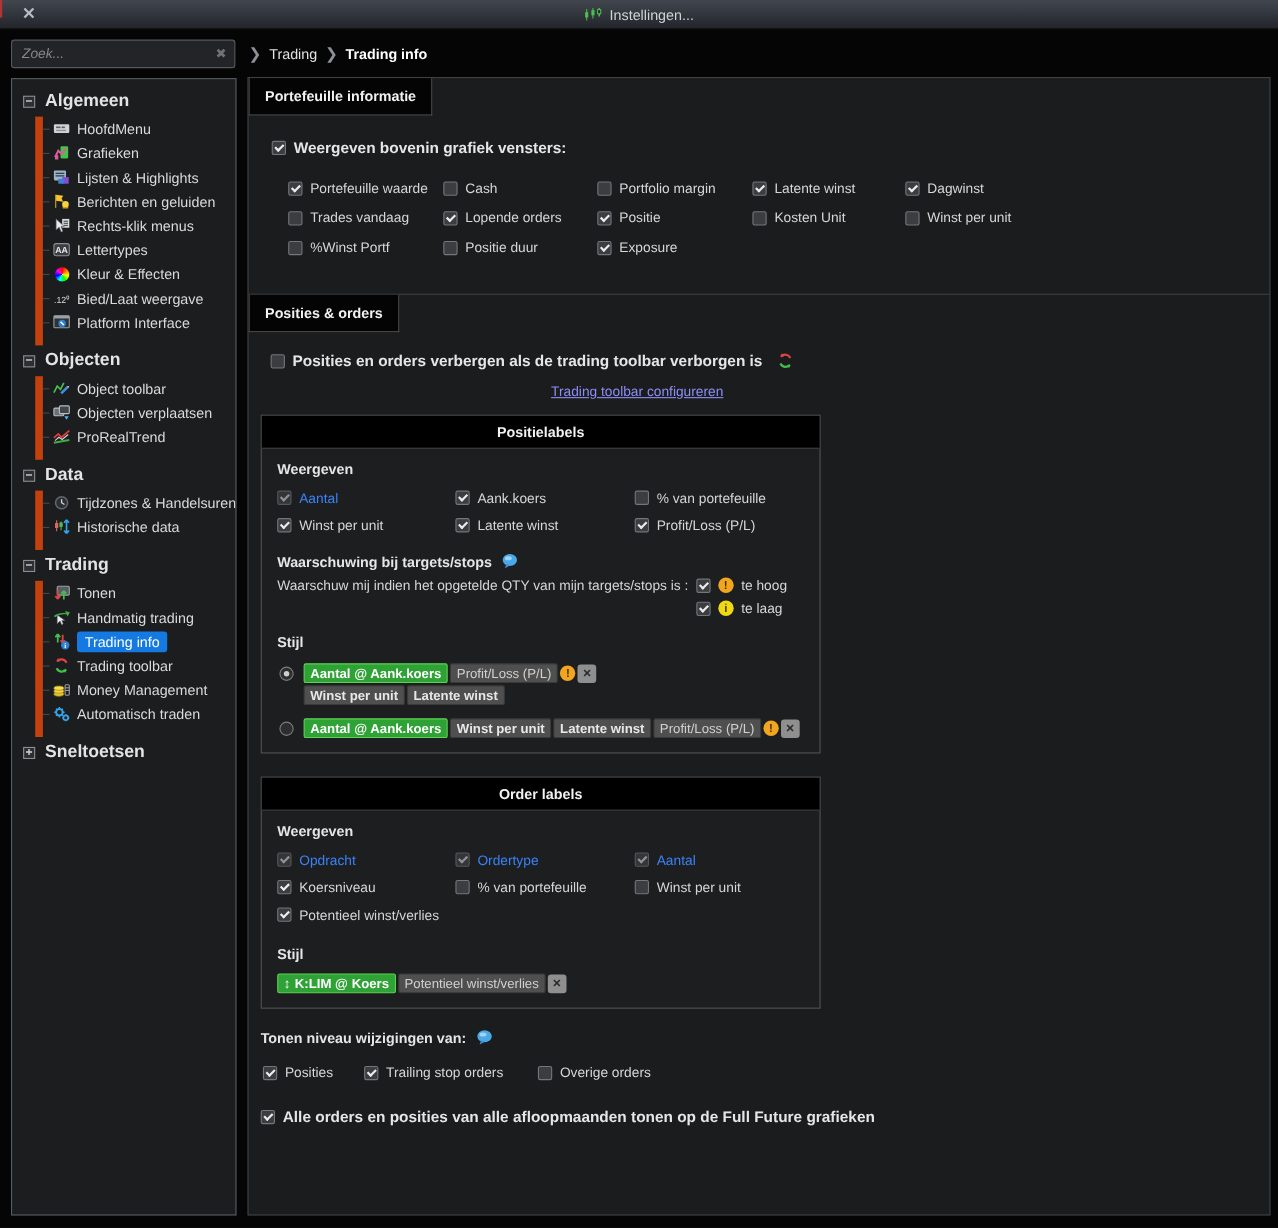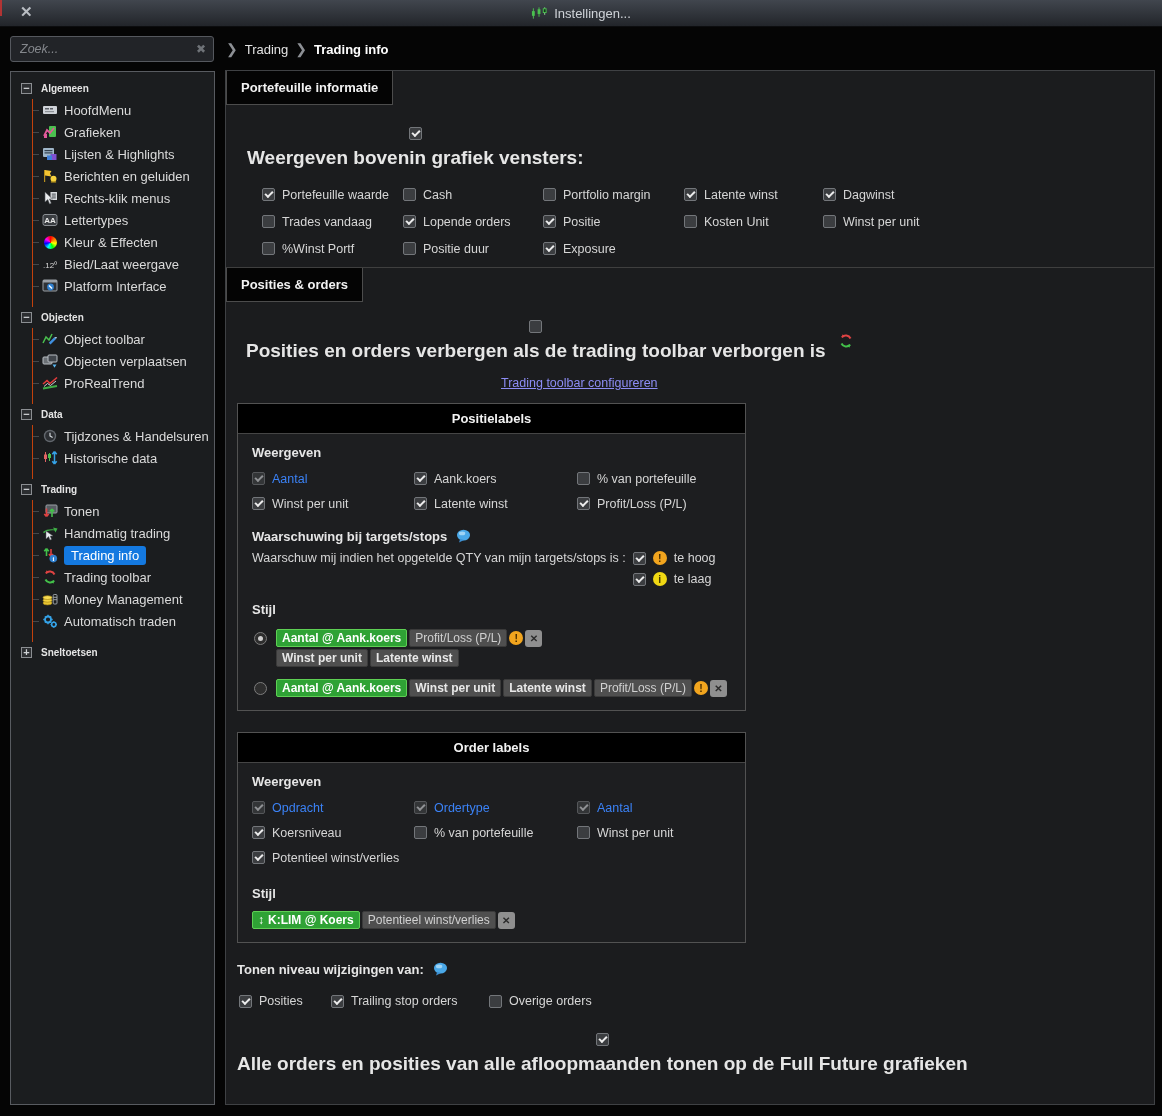--- a/index.html
+++ b/index.html
@@ -13,42 +13,42 @@
   .searchwrap{position:absolute;left:10px;top:36px;width:204px;height:26px;background:#222428;border:1px solid #55585e;border-radius:3px;display:flex;align-items:center;box-sizing:border-box;padding:0 7px;}
   .searchwrap input{flex:1;background:transparent;border:none;outline:none;color:#c8c8c8;font-style:italic;font-size:12.5px;font-family:"Liberation Sans",sans-serif;}
   .searchwrap input::placeholder{color:#84878c;font-style:italic;}
   .clrx{color:#6f7378;font-size:12px;}
   .breadcrumb{position:absolute;left:226px;top:36px;height:26px;display:flex;align-items:center;gap:7px;font-size:13px;}
   .bc-sep{color:#8d9095;font-size:14px;}
   .bc-a{color:#e2e2e2;}
   .bc-b{color:#ffffff;font-weight:bold;}
   
   .sidebar{position:absolute;left:10px;top:71px;width:205px;height:1034px;background:#1b1d1f;border:1px solid #585b60;box-sizing:border-box;padding:6px 0 0 6px;overflow:hidden;}
-  .shdr{display:flex;align-items:center;gap:9px;padding:5px 4px;font-weight:bold;color:#e4e4e4;font-size:10px;}
+  .shdr{display:flex;align-items:center;gap:9px;padding:5px 4px;font-weight:bold;color:#e4e4e4;font-size:16px;}
   .pm{width:11px;height:11px;border:1px solid #8b8e92;background:#2c2e31;color:#cfd2d5;font-size:11px;line-height:9px;text-align:center;box-sizing:border-box;flex:none;}
   .pm.minus::after{content:"−";}
   .pm.plus::after{content:"+";}
-  .kids{margin-left:15px;border-left:1px solid #c2410c;padding-bottom:10px;}
+  .kids{margin-left:15px;border-left:7px solid #c2410c;padding-bottom:10px;}
   .sitem{display:flex;align-items:center;height:22px;color:#dadada;font-size:13px;cursor:default;}
   .sitem::before{content:"";width:6px;height:1px;background:#45474a;flex:none;}
   .sicon{width:18px;height:16px;display:inline-flex;align-items:center;justify-content:center;margin:0 5px 0 2px;flex:none;}
   .slb{white-space:nowrap;}
   .sitem.sel .slb{background:#1479e0;color:#fff;border-radius:3px;padding:2px 7px;}
   .cw{width:13px;height:13px;border-radius:50%;background:conic-gradient(#f00,#ff8000,#ff0,#0f0,#0ff,#00f,#f0f,#f00);}
   .bidask{font-size:8px;color:#d8d8d8;white-space:nowrap;}
   
   .panel{position:absolute;left:225px;top:70px;width:930px;height:1035px;background:#1b1c1e;border:1px solid #3f4144;box-sizing:border-box;}
   .tab{display:inline-block;background:#040404;border:1px solid #4c4c4c;border-top:none;padding:9px 14px;font-weight:bold;font-size:13px;color:#f2f2f2;}
   .sec1{height:196px;box-sizing:border-box;}
   .sec2{border-top:1px solid #3f3f3f;}
   .masterrow{margin:21px 0 0 21px;}
   .cb{display:inline-flex;align-items:center;gap:7px;font-size:12.5px;color:#d6d6d6;cursor:default;}
   .cb .box{width:13px;height:13px;background:#3b3d40;border:1px solid #73767a;border-radius:2px;position:relative;box-sizing:border-box;flex:none;}
   .cb.on .box::after{content:"";position:absolute;left:2px;top:2px;width:6px;height:3px;border-left:2px solid #ececec;border-bottom:2px solid #ececec;transform:rotate(-45deg);}
-  .cb.b{font-weight:bold;color:#e6e6e6;font-size:19px;flex-direction:column;}
+  .cb.b{font-weight:bold;color:#e6e6e6;font-size:14px;}
   .cb.dis{color:#3b82f6;}
   .cb.dis .box{border-color:#55575a;background:#333537;}
   .cb.dis.on .box::after{border-color:#909295;}
   .pgrid{display:grid;grid-template-columns:141px 140px 141px 139px auto;grid-auto-rows:27px;margin:12px 0 0 36px;align-items:center;}
   .linkrow{margin:8px 0 0 21px;}
   .lnk{color:#8d8df5;text-decoration:underline;font-size:12.5px;cursor:pointer;}
   .hiderow{margin:18px 0 0 20px;display:flex;align-items:center;gap:12px;}
   .linkrow2{margin:11px 0 0 275px;}
   .icon16{width:17px;height:16px;display:inline-flex;align-items:center;justify-content:center;}
   

